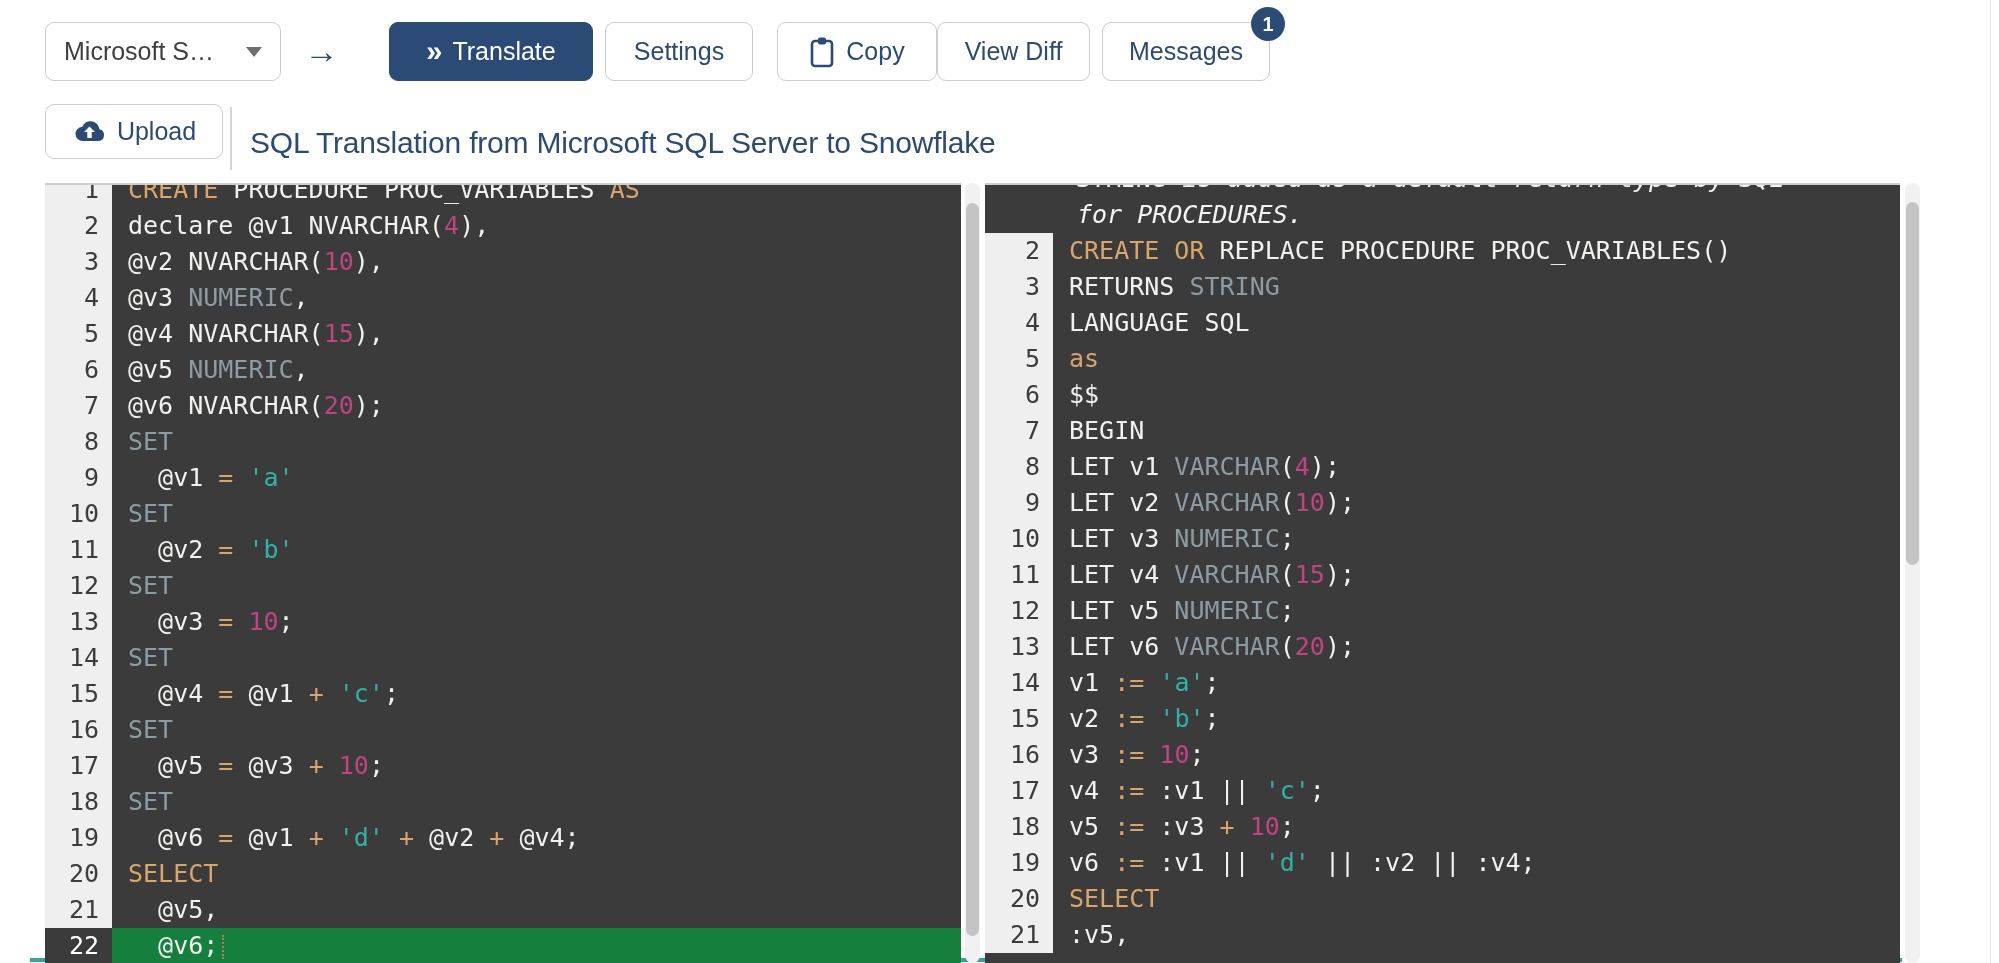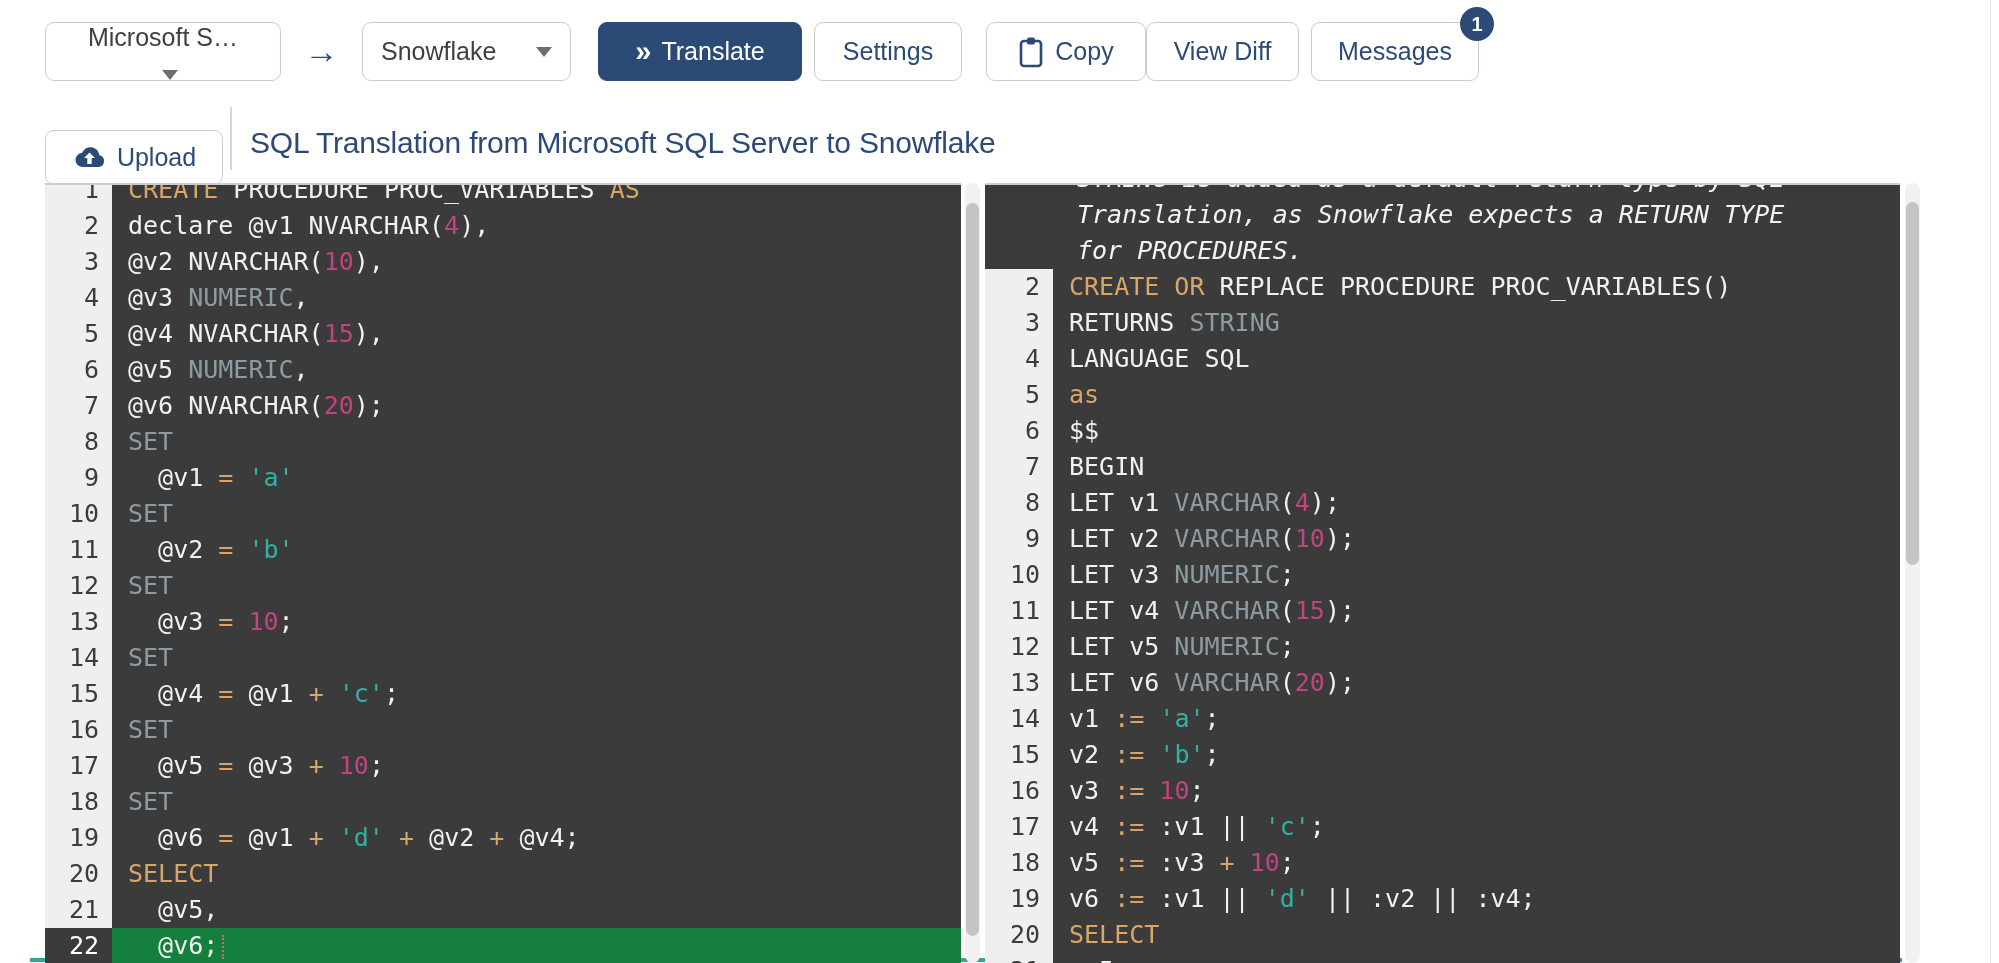--- a/index.html
+++ b/index.html
@@ -12,38 +12,38 @@
   .btn,.select{
     box-sizing:border-box;border:1px solid #c9cdd3;border-radius:9px;background:#fff;
     color:#2b4a76;font-size:25px;font-weight:500;display:flex;align-items:center;justify-content:center;
     white-space:nowrap;
   }
   .select{color:#3f3f3f;justify-content:space-between;padding:0 18px;}
   .select .caret{
     width:0;height:0;border-left:8px solid transparent;border-right:8px solid transparent;
     border-top:10px solid #6e6e6e;margin-left:14px;
   }
-  .sel-src{width:236px;flex-direction:column;}
+  .sel-src{width:236px;}
   .sel-tgt{width:209px;}
   .arrow-wrap{width:81px;display:flex;align-items:center;justify-content:center;
     color:#2b4a76;font-size:34px;font-weight:700;}
   .btn-translate{width:204px;margin-left:27px;background:#2b4a76;border-color:#2b4a76;color:#fff;gap:12px;}
   .btn-translate .chev{font-size:29px;font-weight:700;letter-spacing:-2px;}
   .btn-settings{width:148px;margin-left:12px;}
   .btn-copy{width:160px;margin-left:24px;gap:11px;}
   .btn-viewdiff{width:153px;}
   .msg-wrap{position:relative;margin-left:12px;}
   .btn-messages{width:168px;height:59px;}
   .badge{
     position:absolute;top:-15px;right:-15px;width:34px;height:34px;border-radius:50%;
     background:#2b4a76;color:#fff;font-size:20px;font-weight:600;
     display:flex;align-items:center;justify-content:center;
   }
   
-  .btn-upload{position:absolute;left:45px;top:130px;width:178px;height:55px;gap:11px;}
+  .btn-upload{position:absolute;left:45px;top:104px;width:178px;height:55px;gap:11px;}
   .v-divider{position:absolute;left:230px;top:107px;width:2px;height:63px;background:#d6d6d6;}
   .page-title{
     position:absolute;left:250px;top:115px;height:55px;line-height:55px;
     color:#2b4a76;font-size:30px;font-weight:500;letter-spacing:-0.2px;white-space:nowrap;
   }
   
   .panel{
     position:absolute;top:183px;height:780px;background:#3b3b3b;overflow:hidden;
     font-family:"DejaVu Sans Mono",monospace;font-size:25px;border-top:2px solid #cdcdcd;
     box-sizing:border-box;
@@ -87,24 +87,20 @@
 <body>
 
 <div class="toolbar">
   <div class="select sel-src">
     <span>Microsoft S…</span>
     <span class="caret"></span>
   </div>
   <div class="arrow-wrap">
     <span>→</span>
   </div>
-  <div class="select sel-tgt">
-    <span>Snowflake</span>
-    <span class="caret"></span>
-  </div>
   <div class="btn btn-translate">
     <span class="chev">»</span>
     <span>Translate</span>
   </div>
   <div class="btn btn-settings">
     <span>Settings</span>
   </div>
   <div class="btn btn-copy">
     <span>
       <svg class="icon-svg" width="26" height="32" viewBox="0 0 26 32">
@@ -228,21 +224,20 @@
       </div>
       <div class="code-row hl">
         <span class="gutter">22</span>
         <span class="code"><span class="tok-p">  @v6;</span><span class="cursor"></span></span>
       </div>
     </div>
 </div>
 <div class="panel" id="right-panel">
   <div id="right-inner" style="margin-top: -24px;">
       <div class="comment-row">STRING is added as a default return type by SQL</div>
-      <div class="comment-row">Translation, as Snowflake expects a RETURN TYPE</div>
       <div class="comment-row">for PROCEDURES.</div>
       <div class="code-row">
         <span class="gutter">2</span>
         <span class="code"><span class="tok-k">CREATE OR</span><span class="tok-p"> REPLACE PROCEDURE PROC_VARIABLES()</span></span>
       </div>
       <div class="code-row">
         <span class="gutter">3</span>
         <span class="code"><span class="tok-p">RETURNS </span><span class="tok-g">STRING</span></span>
       </div>
       <div class="code-row">

